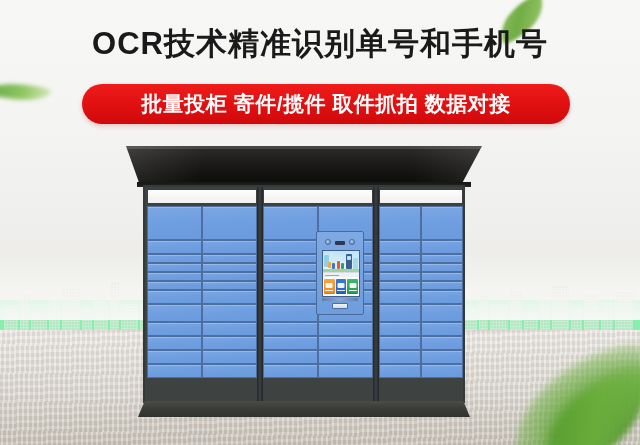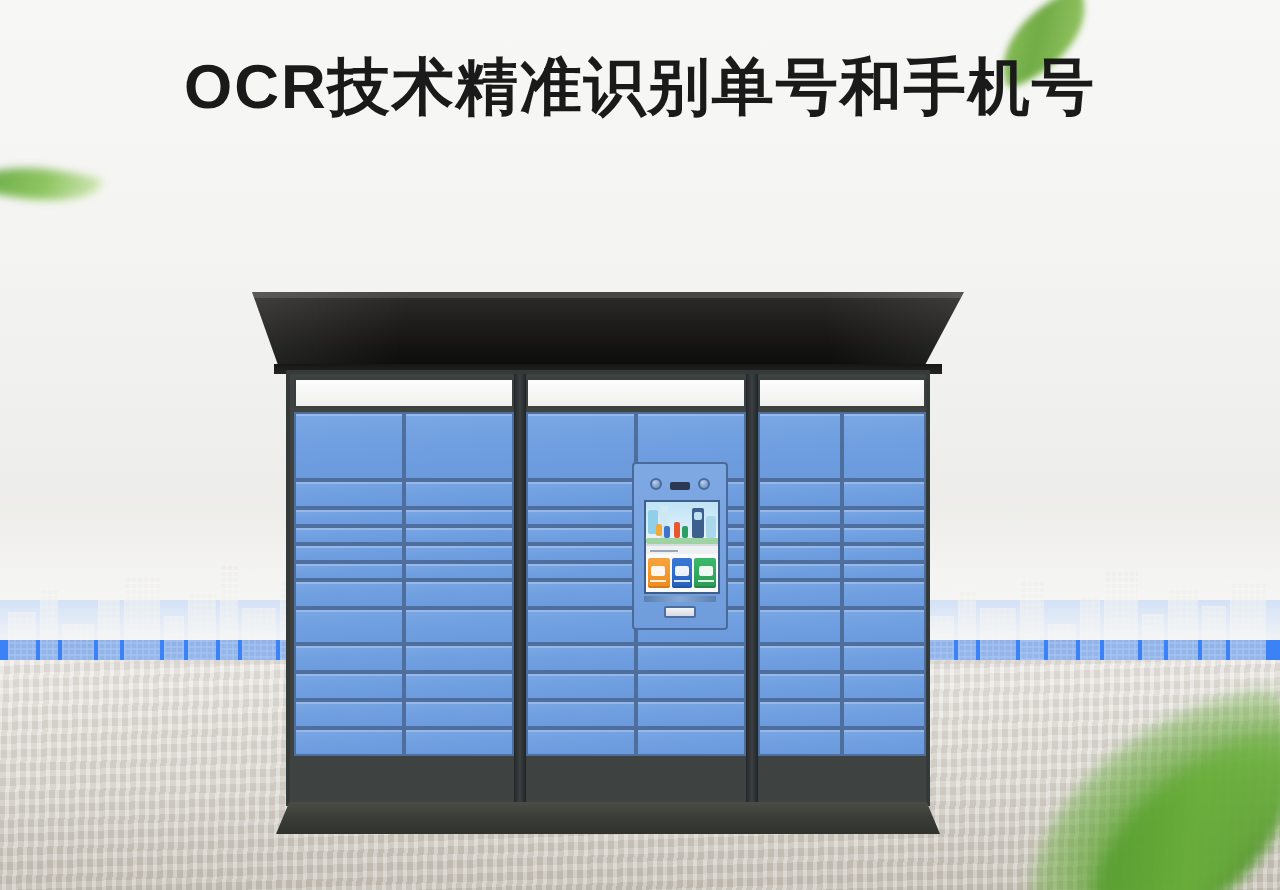--- a/index.html
+++ b/index.html
@@ -2,21 +2,21 @@
 <html><head>
 <meta charset="utf-8">
 <style>
   html,body{margin:0;padding:0;}
   body{
     width:640px;height:445px;overflow:hidden;
     font-family:"Liberation Sans","DejaVu Sans",sans-serif;
   }
   #stage{
     position:relative;width:640px;height:445px;overflow:hidden;
-    background:#3b82f6;
+    background:#86efac;
   }
 
   
   .bg-sky{
     position:absolute;left:0;top:0;width:640px;height:300px;
     background:linear-gradient(180deg,#f7f7f5 0%,#f4f4f2 40%,#efefed 72%,#eae9e6 100%);
   }
   .bg-skyline{
     position:absolute;left:0;top:268px;width:640px;height:66px;
     opacity:.55;
@@ -489,14 +489,17 @@
       </div>
 
       <div class="k-strip"></div>
       <div class="k-tray"></div>
     </div>
 
   </div>
 
   <div class="title">OCR技术精准识别单号和手机号</div>
 
+  <div class="pill">
+    <span class="pill-text">批量投柜 寄件/揽件 取件抓拍 数据对接</span>
+  </div>
 
 </div>
 
 </body></html>

